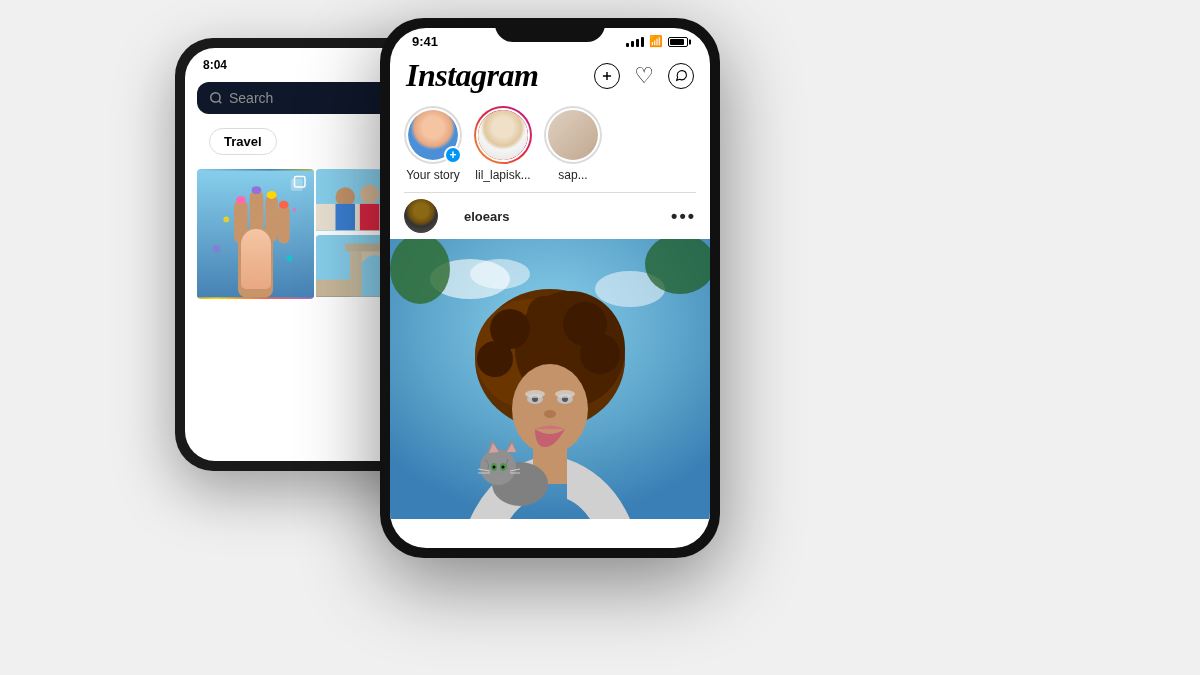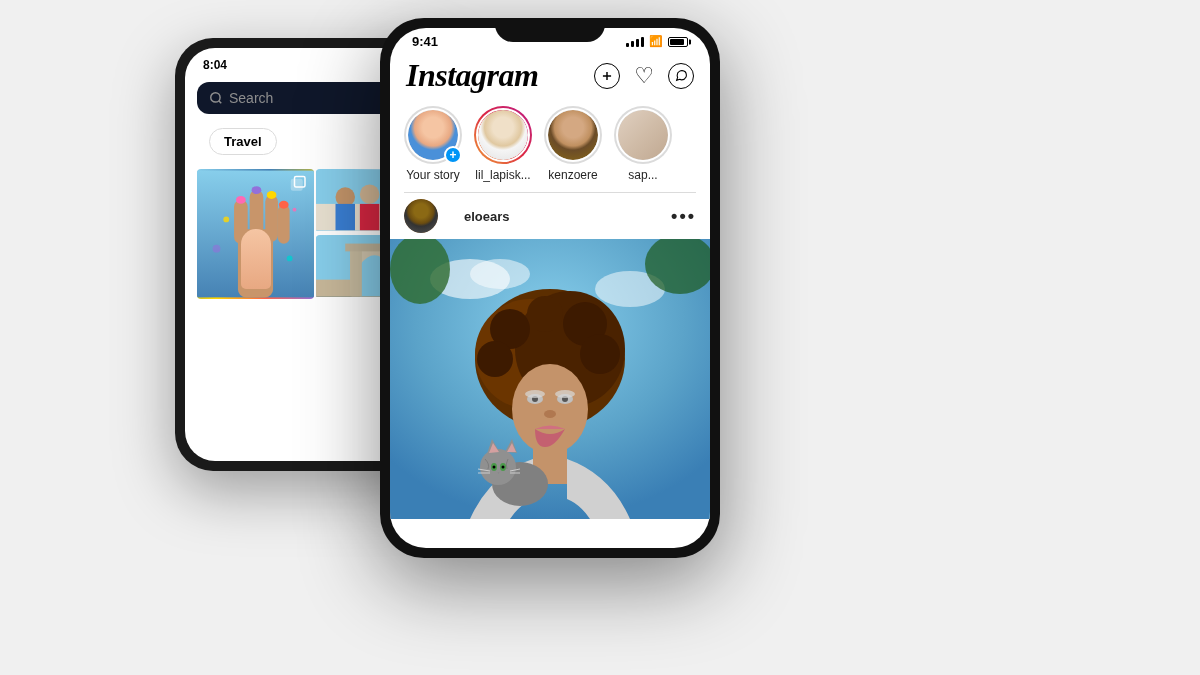--- a/index.html
+++ b/index.html
@@ -585,28 +585,20 @@
         <div class="story-item">
           <div class="story-avatar-wrap">
             <div class="story-avatar">
               <div class="avatar-person person-lil" style="width:100%;height:100%;border-radius:50%;"></div>
             </div>
           </div>
           <span class="story-name">lil_lapisk...</span>
         </div>
 
 
-        <div class="story-item">
-          <div class="story-avatar-wrap no-ring">
-            <div class="story-avatar">
-              <div class="avatar-person person-ken" style="width:100%;height:100%;border-radius:50%;"></div>
-            </div>
-          </div>
-          <span class="story-name">kenzoere</span>
-        </div>
 
         <div class="story-item">
           <div class="story-avatar-wrap no-ring">
             <div class="story-avatar">
               <div class="avatar-person av-sap" style="width:100%;height:100%;border-radius:50%;"></div>
             </div>
           </div>
           <span class="story-name">sap...</span>
         </div>
 

